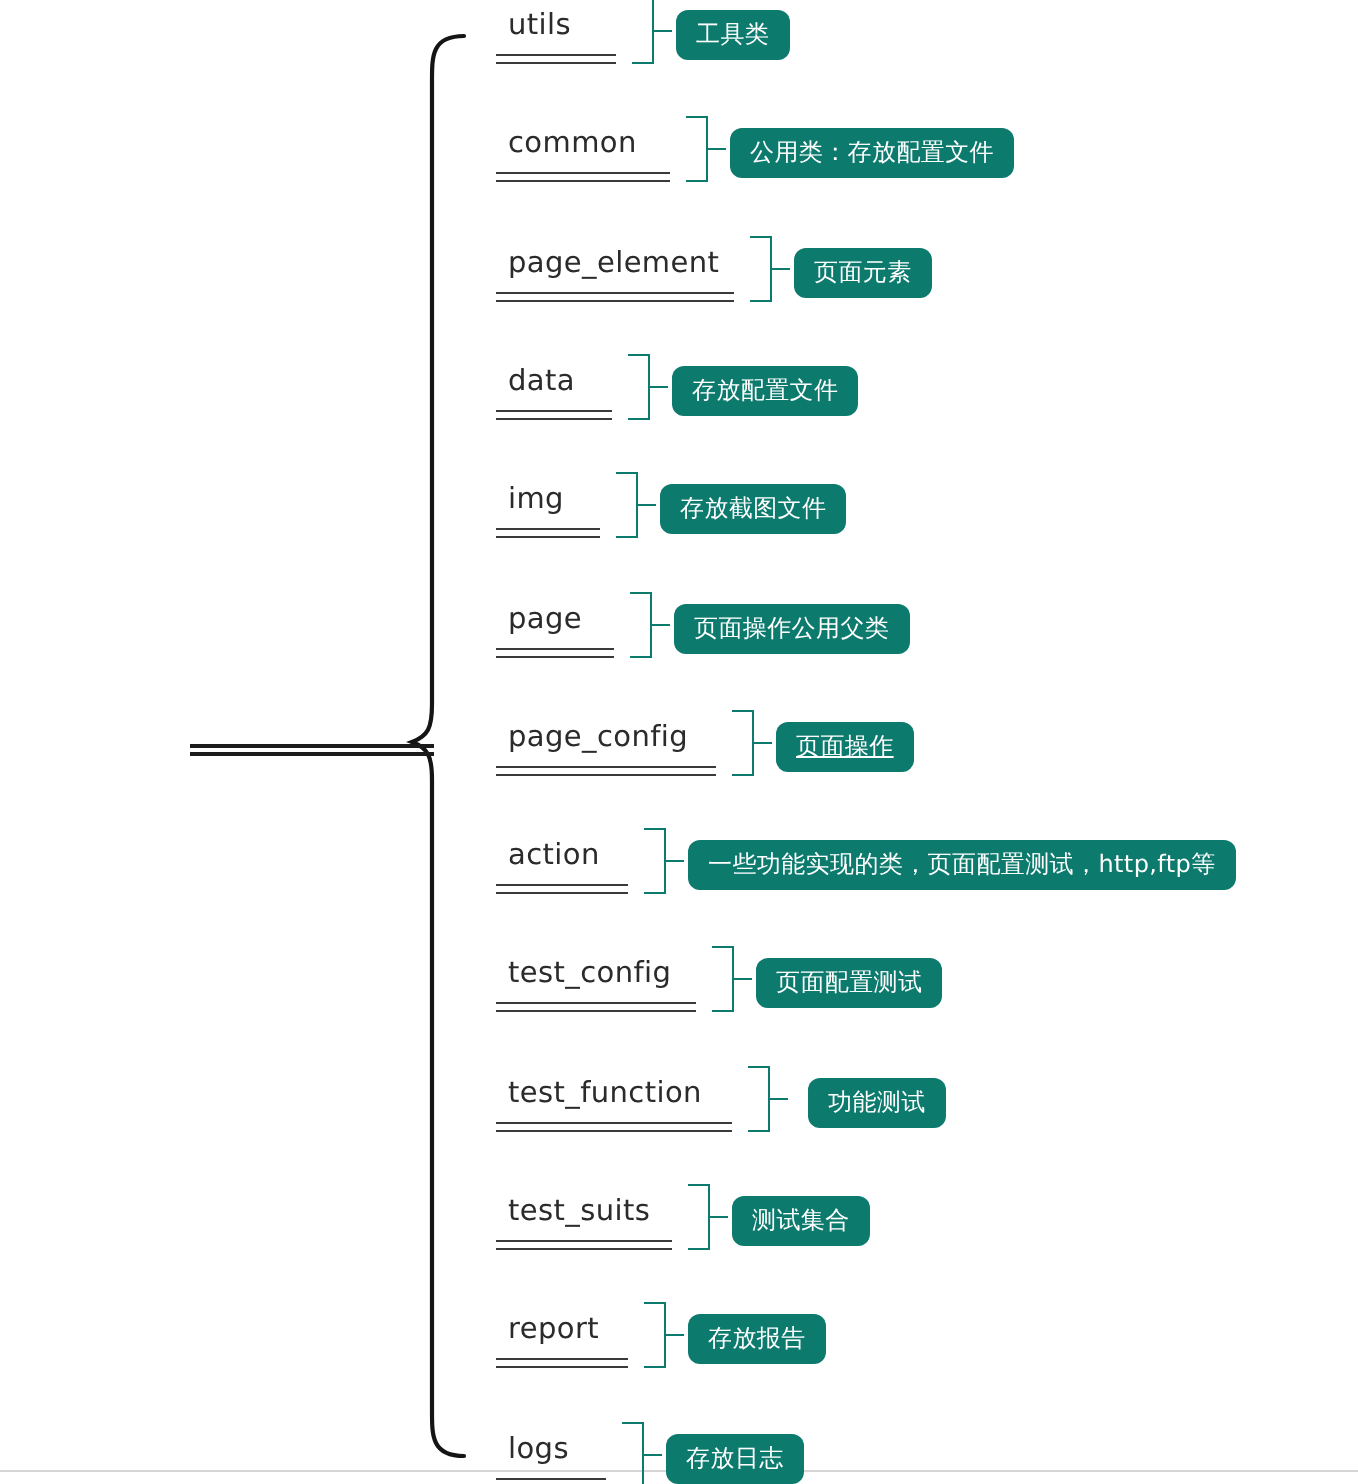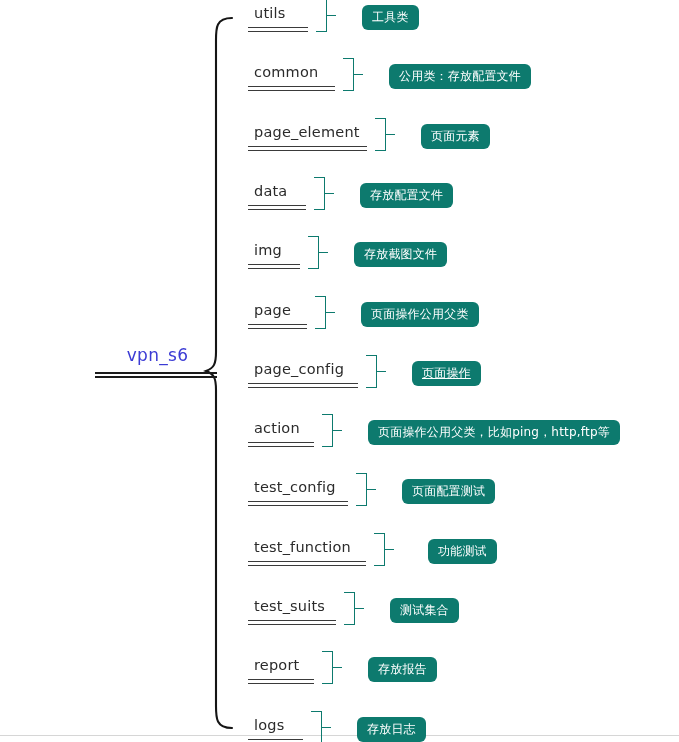--- a/index.html
+++ b/index.html
@@ -104,21 +104,20 @@
     top: 0;
     background: #0d7a6e;
     color: #ffffff;
     font-size: 12px;
     line-height: 1;
     padding: 6px 10px 7px 10px;
     border-radius: 6px;
     white-space: nowrap;
     letter-spacing: 0.2px;
     box-sizing: border-box;
-    margin-left: 24px;
   }
 
   
   .footer-rule {
     position: absolute;
     left: 0;
     top: 735px;
     width: 679px;
     height: 0;
     border-top: 1px solid #d6d6d6;
@@ -131,21 +130,20 @@
   <path d="M 232 18
            C 216 18, 216 28, 216 40
            L 216 352
            C 216 364, 214 368, 206 371
            C 214 374, 216 378, 216 390
            L 216 706
            C 216 718, 216 728, 232 728" fill="none" stroke="#151515" stroke-width="2.1" stroke-linecap="round"></path>
 </svg>
 
 <div class="root-node">
-  <div class="root-label">vpn_s6</div>
   <div class="root-rule"></div>
 </div>
 
 <div id="branches">
     <div class="branch" style="left: 248px; top: 5px;">
       <div class="branch-label">utils</div>
       <div class="branch-rule" style="width: 60px;"></div>
       <div class="bracket" style="left: 68px;"></div>
       <div class="bracket-tick" style="left: 79px;"></div>
       <div class="badge" style="left: 90px;">工具类</div>
@@ -190,21 +188,21 @@
       <div class="branch-rule" style="width: 110px;"></div>
       <div class="bracket" style="left: 118px;"></div>
       <div class="bracket-tick" style="left: 129px;"></div>
       <div class="badge" style="left: 140px; text-decoration: underline;">页面操作</div>
     </div>
     <div class="branch" style="left: 248px; top: 420.1px;">
       <div class="branch-label">action</div>
       <div class="branch-rule" style="width: 66px;"></div>
       <div class="bracket" style="left: 74px;"></div>
       <div class="bracket-tick" style="left: 85px;"></div>
-      <div class="badge" style="left: 96px;">页面操作公用父类，比如ping，http,ftp等</div>
+      <div class="badge" style="left: 96px;">一些功能实现的类，页面配置测试，http,ftp等</div>
     </div>
     <div class="branch" style="left: 248px; top: 479.4px;">
       <div class="branch-label">test_config</div>
       <div class="branch-rule" style="width: 100px;"></div>
       <div class="bracket" style="left: 108px;"></div>
       <div class="bracket-tick" style="left: 119px;"></div>
       <div class="badge" style="left: 130px;">页面配置测试</div>
     </div>
     <div class="branch" style="left: 248px; top: 538.7px;">
       <div class="branch-label">test_function</div>

